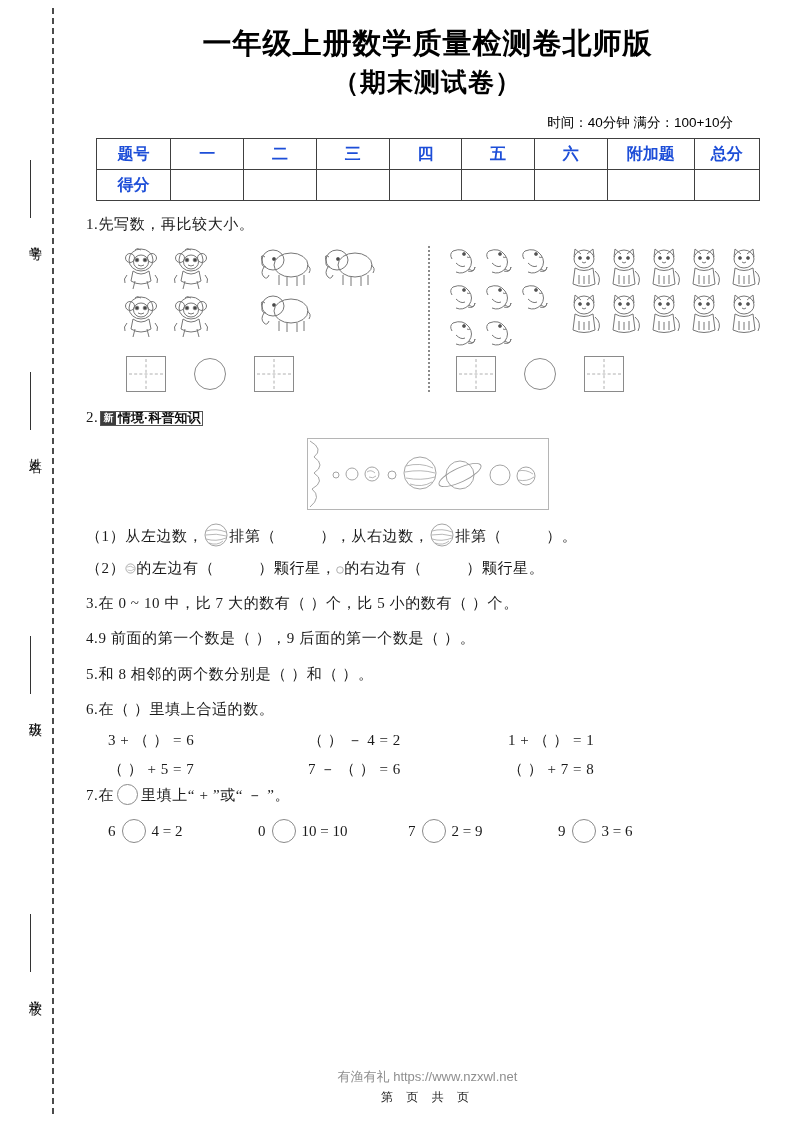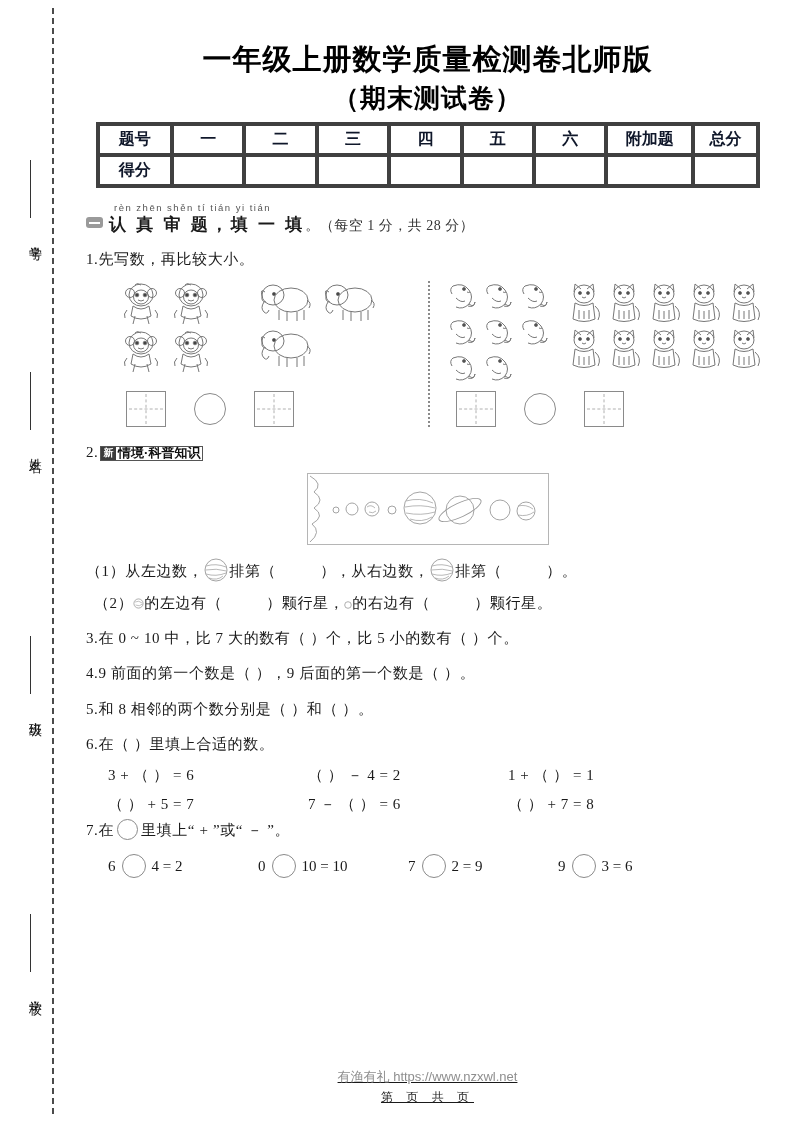--- a/index.html
+++ b/index.html
@@ -44,21 +44,21 @@
     width: 0;
     border-left: 1px solid #333;
     height: 58px;
   }
 
   
   .sheet {
     position: absolute;
     left: 62px; top: 0;
     width: 731px; height: 1122px;
-    padding: 16px 24px;
+    padding: 0 24px;
   }
 
   .title {
     text-align: center;
     font-family: "Liberation Sans", "DejaVu Sans", sans-serif;
     font-weight: bold;
     font-size: 29px;
     letter-spacing: 1px;
     margin-top: 24px;
     line-height: 1.35;
@@ -83,28 +83,28 @@
   }
 
   
   table.score {
     border-collapse: collapse;
     margin: 6px auto 0 auto;
     width: 664px;
     table-layout: fixed;
   }
   table.score td {
-    border: 4px solid #404040;
+    border: 1px solid #404040;
     height: 31px;
     text-align: center;
     vertical-align: middle;
     font-family: "Liberation Sans", "DejaVu Sans", sans-serif;
     font-size: 16px;
     font-weight: bold;
-    color: #0f172a;
+    color: #1d4ed8;
   }
   td.c-label { width: 72px; }
   td.c-num { width: 70px; }
   td.c-extra { width: 84px; font-size: 15px; }
   td.c-total { width: 62px; }
 
   
   .sec-wrap { margin-top: 14px; position: relative; }
   .pinyin {
     font-family: "Liberation Sans", "DejaVu Sans", sans-serif;
@@ -133,21 +133,21 @@
   .sec-mark::after{
     content:"";
     position:absolute; left:3px; top:4.5px;
     width:11px; height:2px; background:#fff;
   }
   .sec-title { letter-spacing: 3px; font-family: "Liberation Serif", serif; }
   .sec-score { font-size: 14px; font-weight: normal; letter-spacing: 0.5px; color: #333; }
 
   
   .q { font-size: 15px; line-height: 1.55; margin-top: 12px; letter-spacing: 0.6px; }
-  .q.small-gap { margin-top: 9px; margin-left: 8px; }
+  .q.small-gap { margin-top: 9px; }
   .blank { display: inline-block; min-width: 44px; }
 
   
   .pic-row {
     position: relative;
     margin-top: 8px;
     height: 150px;
   }
   .divider-v {
     position: absolute;
@@ -227,21 +227,20 @@
     border-radius: 50%;
     margin: 0 6px;
   }
   .op-circle.inline-sm { width: 21px; height: 21px; margin: 0 3px; vertical-align: -5px; }
 
   
   .footer {
     position: absolute;
     left: 0; right: 0; bottom: 16px;
     text-align: center;
-    text-decoration: underline;
   }
   .watermark {
     font-family: "Liberation Sans", "DejaVu Sans", sans-serif;
     font-size: 13px;
     color: #8e8e8e;
   }
   .pageno {
     font-family: "Liberation Sans", "DejaVu Sans", sans-serif;
     font-size: 12px;
     color: #222;
@@ -266,20 +265,21 @@
   <div class="v-rule" style="top:636px;"></div>
 
   <div class="v-label" style="top:990px;">学校：</div>
   <div class="v-rule" style="top:914px;"></div>
 </div>
 
 <div class="sheet">
 
   <div class="title">一年级上册数学质量检测卷北师版</div>
   <div class="subtitle">（期末测试卷）</div>
+  <div class="meta-line">时间：40分钟  满分：100+10分</div>
 
   <table class="score">
     <tbody>
         <tr>
       <td class="c-label">题号</td>
       <td class="c-num">一</td>
       <td class="c-num">二</td>
       <td class="c-num">三</td>
       <td class="c-num">四</td>
       <td class="c-num">五</td>
@@ -294,28 +294,20 @@
       <td></td>
       <td></td>
       <td></td>
       <td></td>
       <td></td>
       <td></td>
     </tr>
   </tbody>
     </table>
 
-  <div class="sec-wrap">
-    <div class="pinyin">rèn zhēn shěn tí     tián yi tián</div>
-    <div class="sec-head">
-      <span class="sec-mark"></span>
-      <span class="sec-title">认 真 审 题，填 一 填</span>
-      <span class="sec-score">。（每空 1 分，共 28 分）</span>
-    </div>
-  </div>
 
   <div class="q">
     <span>1.</span><span>先写数，再比较大小。</span>
   </div>
 
   <div class="pic-row">
     <div class="divider-v"></div>
 
     <div class="grp" style="left:30px;">
       <div class="icons" style="width:110px;">

